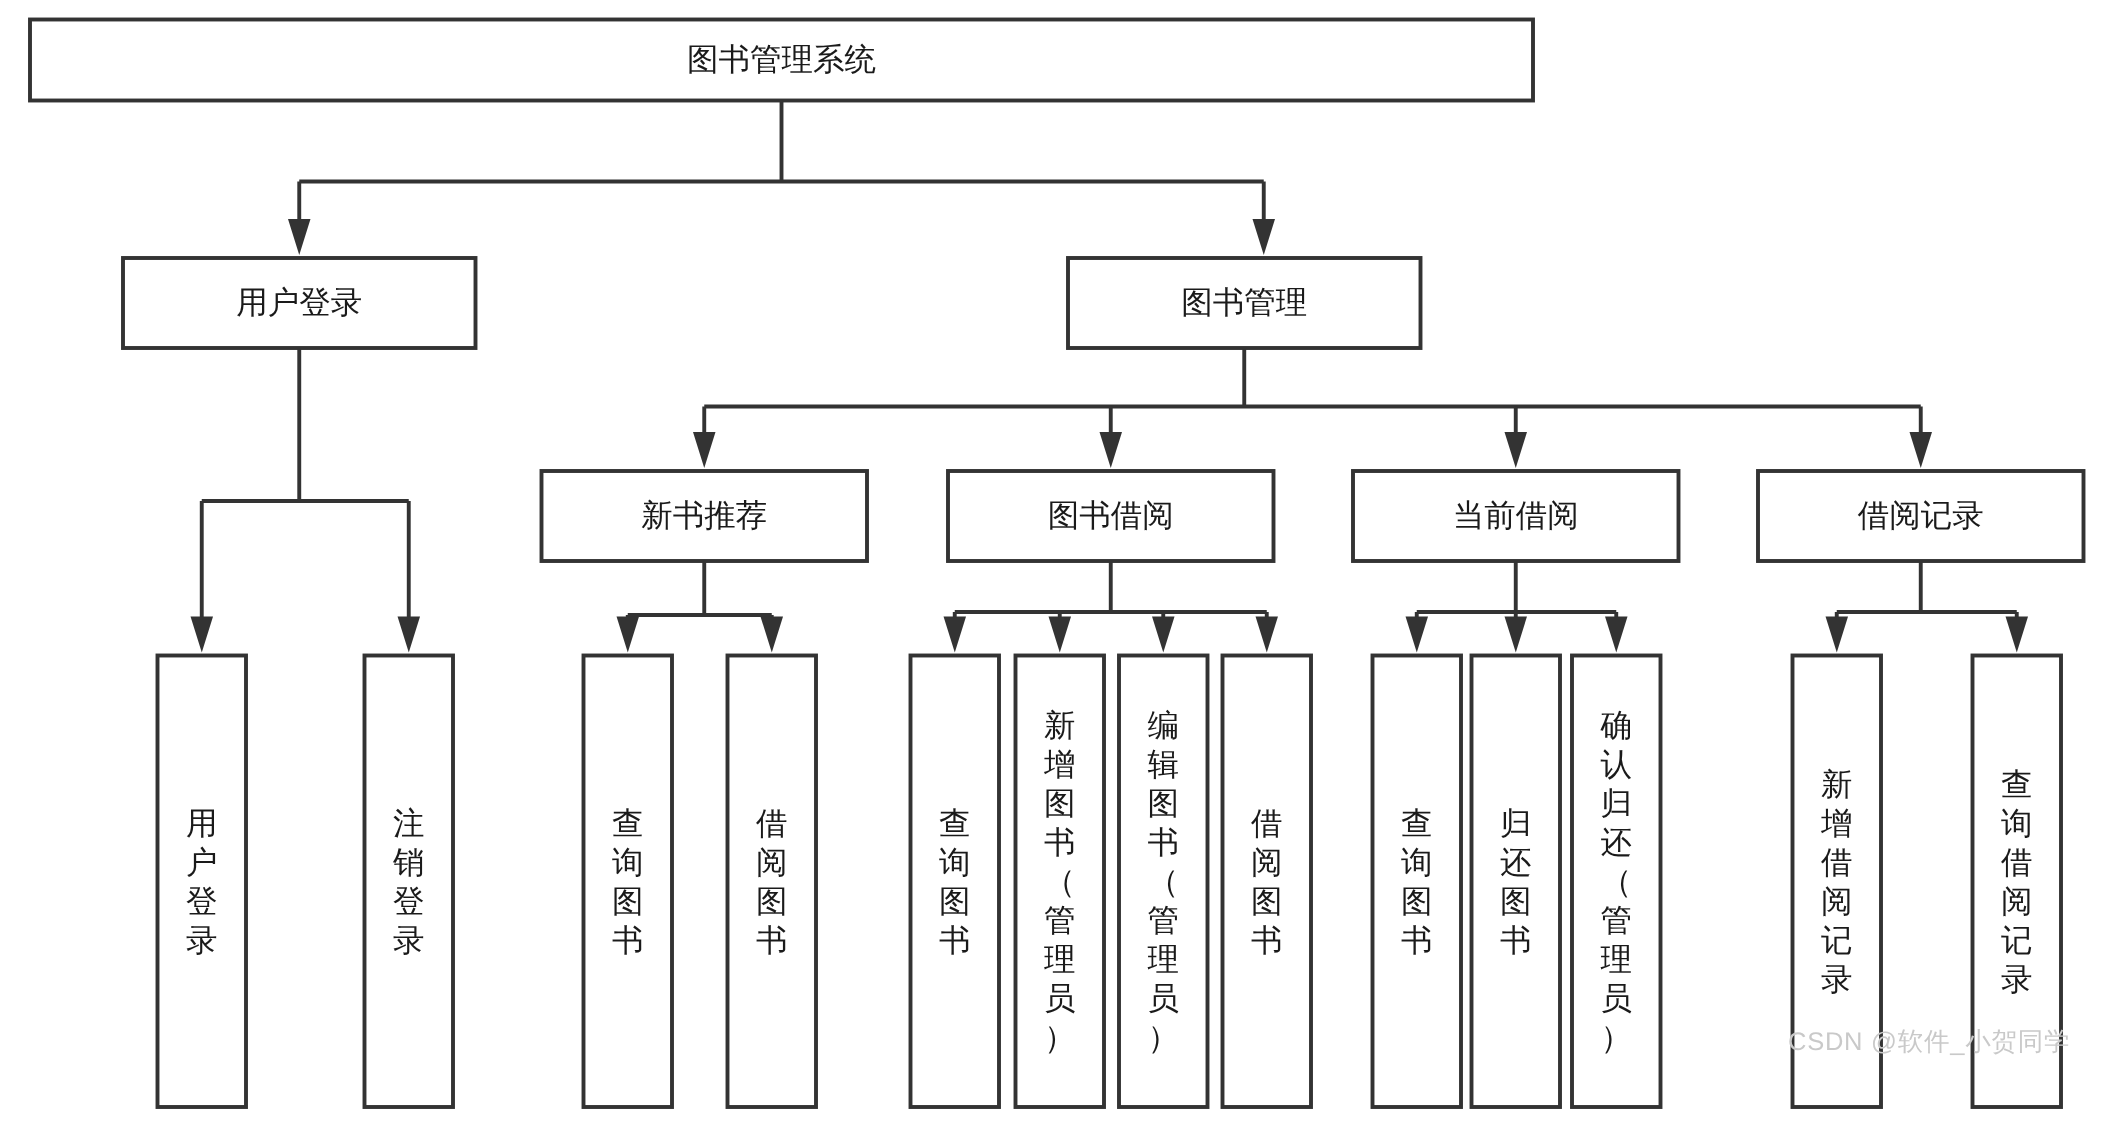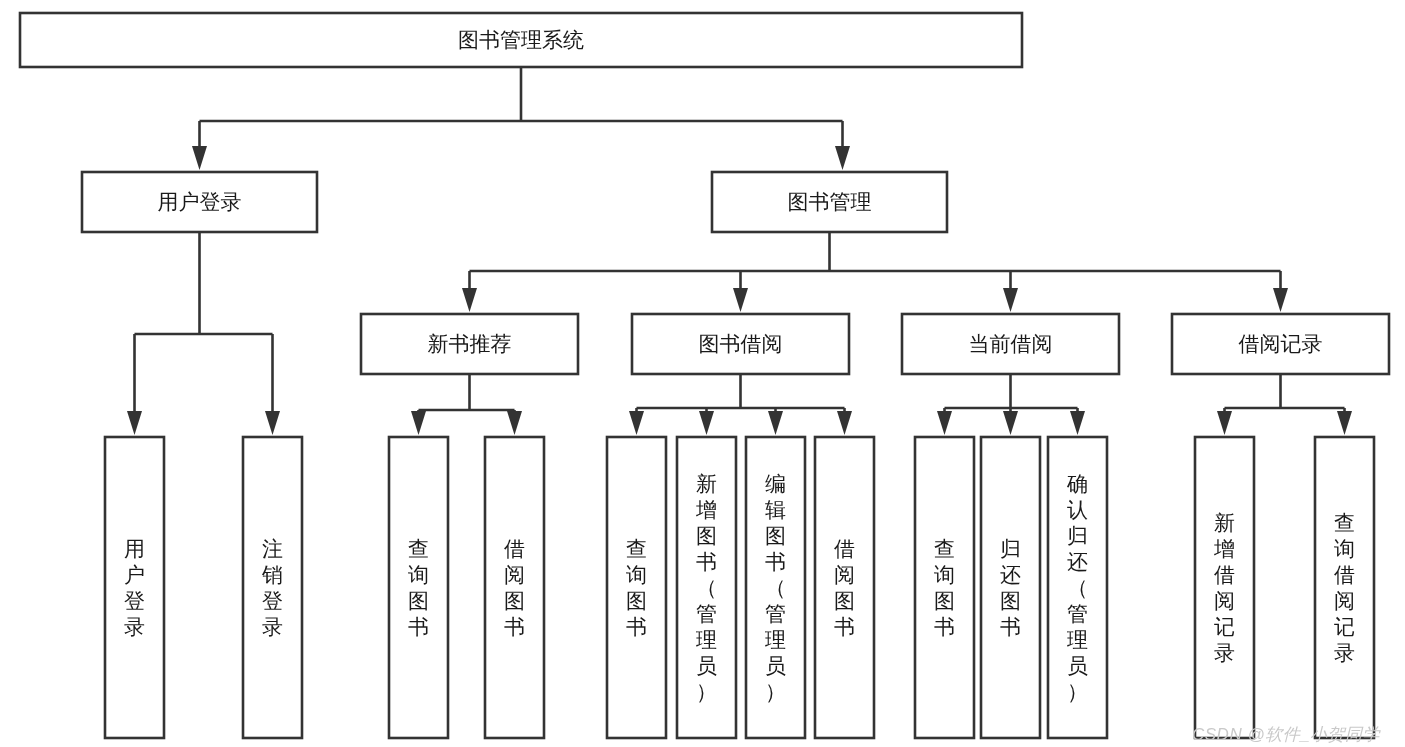--- a/index.html
+++ b/index.html
@@ -239,15 +239,15 @@
       <text class="node-label-v vtext" x="1224.5" y="0"><tspan x="1224.5" y="529.78">新</tspan><tspan x="1224.5" y="555.78">增</tspan><tspan x="1224.5" y="581.78">借</tspan><tspan x="1224.5" y="607.78">阅</tspan><tspan x="1224.5" y="633.78">记</tspan><tspan x="1224.5" y="659.78">录</tspan></text>
     </g>
 
     <g>
       <rect class="node-box" x="1315" y="437" width="59" height="301"></rect>
       <text class="node-label-v vtext" x="1344.5" y="0"><tspan x="1344.5" y="529.78">查</tspan><tspan x="1344.5" y="555.78">询</tspan><tspan x="1344.5" y="581.78">借</tspan><tspan x="1344.5" y="607.78">阅</tspan><tspan x="1344.5" y="633.78">记</tspan><tspan x="1344.5" y="659.78">录</tspan></text>
     </g>
 
   </svg>
 
-  <div class="watermark-text" style="left:1192px; top:723px;font-style:italic;">CSDN @软件_小贺同学</div>
+  <div class="watermark-text" style="left:1192px; top:683px;">CSDN @软件_小贺同学</div>
 
 </div>
 
 </body></html>

